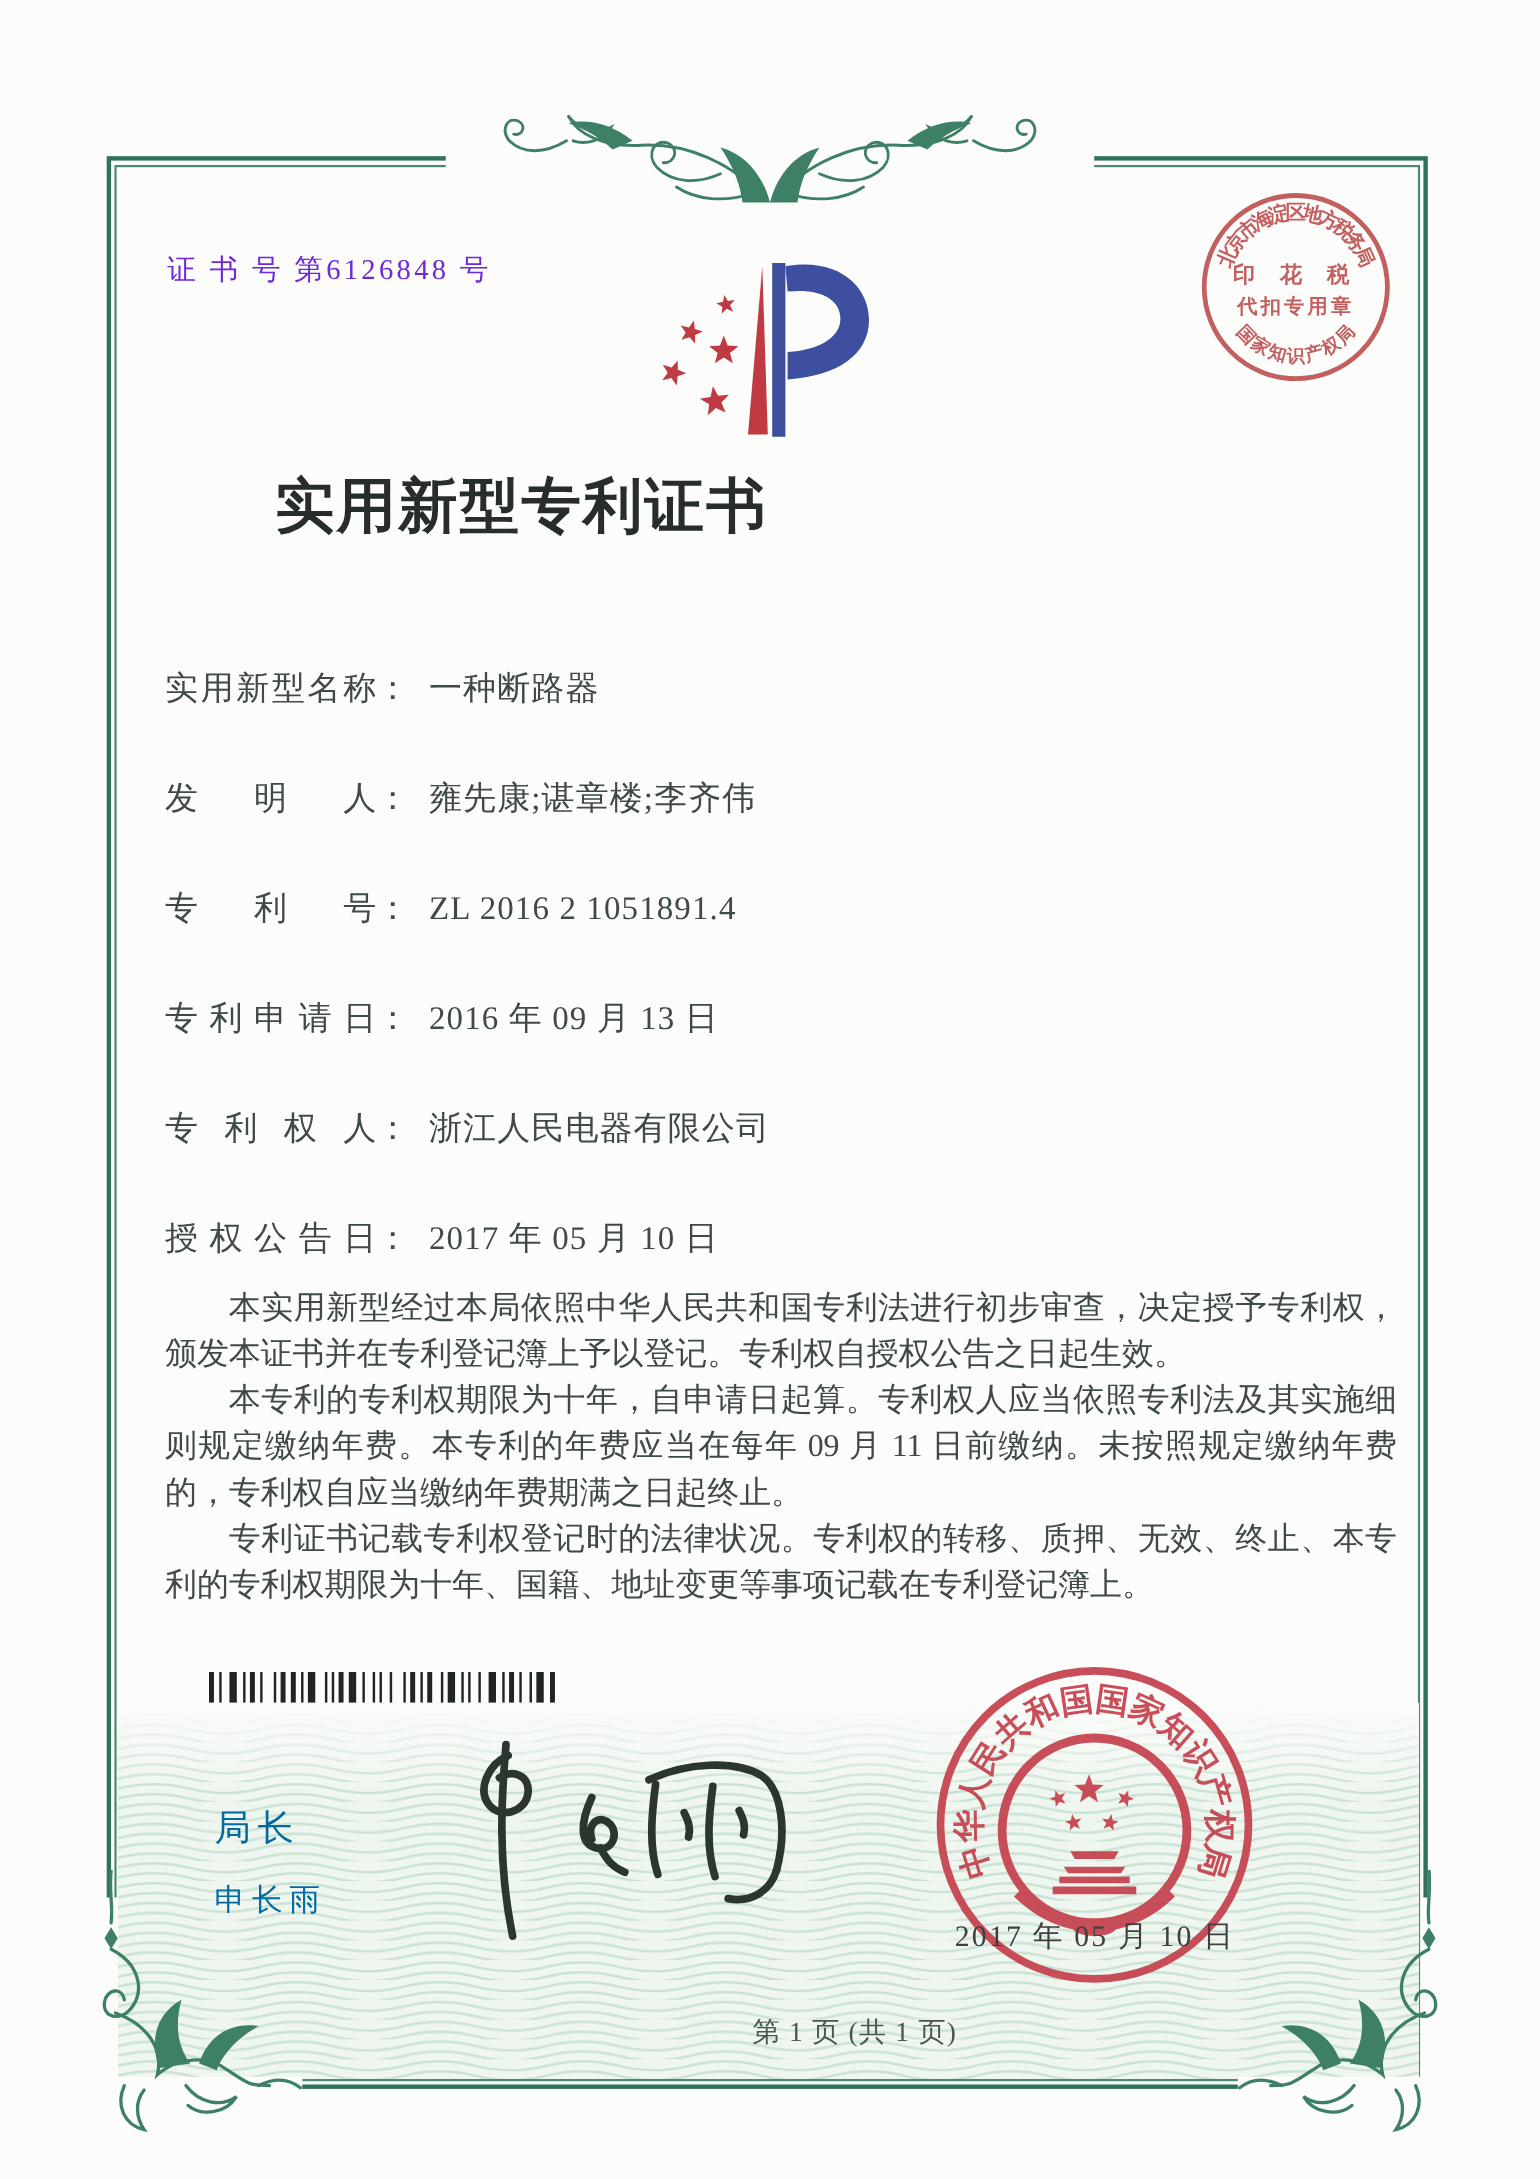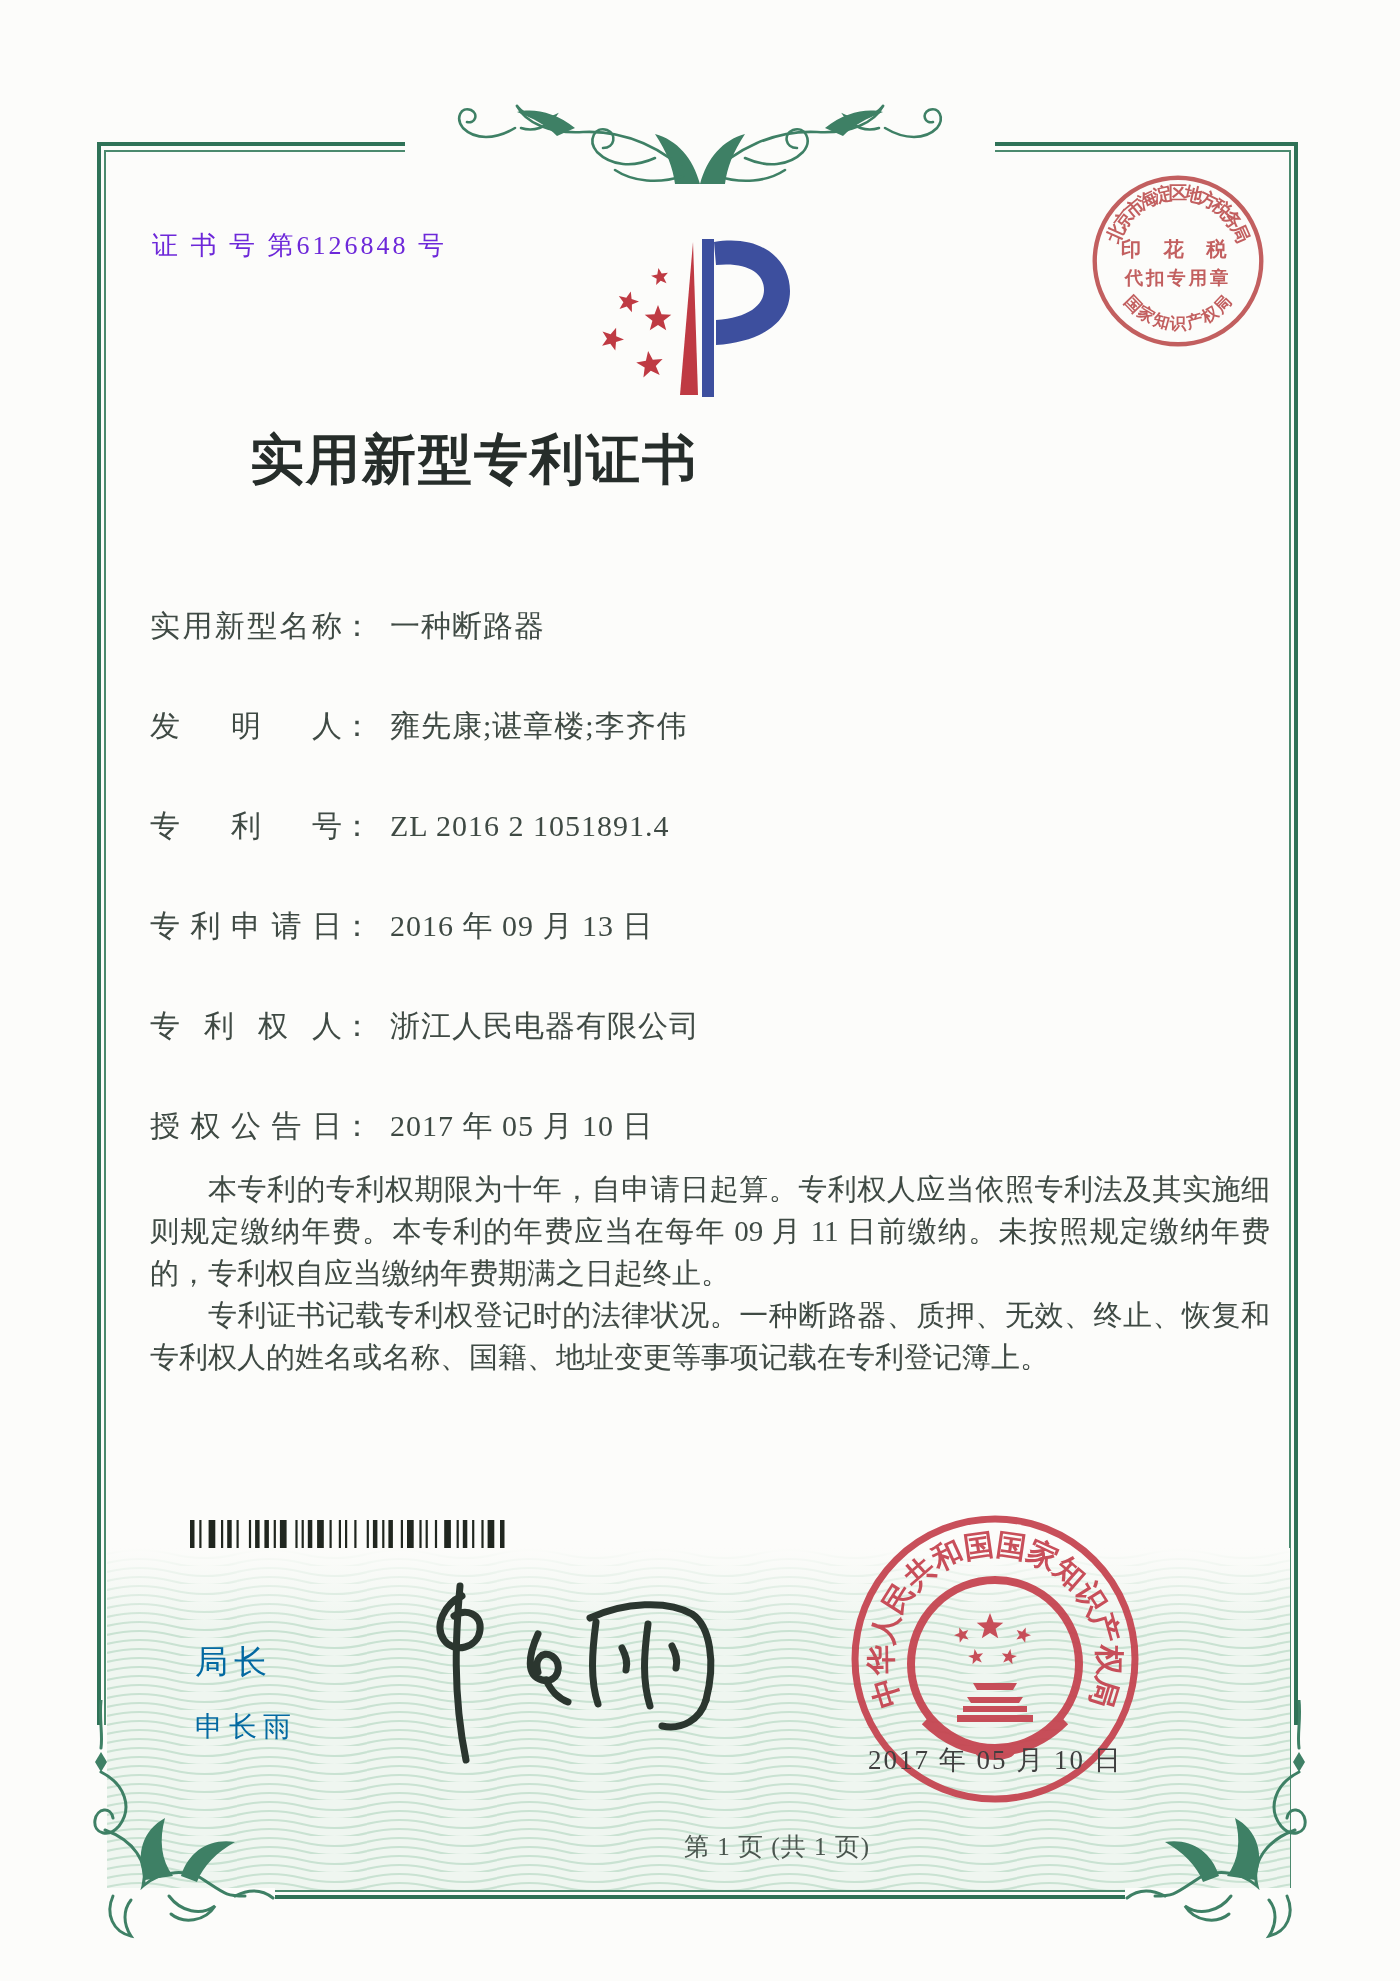--- a/index.html
+++ b/index.html
@@ -165,22 +165,23 @@
     </div>
     <div class="field-row">
       <span class="fl">专利权人</span><span class="fc">：</span><span class="fv">浙江人民电器有限公司</span>
     </div>
     <div class="field-row">
       <span class="fl">授权公告日</span><span class="fc">：</span><span class="fv">2017 年 05 月 10 日</span>
     </div>
   </div>
 
   <div class="body-text">
+    <p>本实用新型经过本局依照中华人民共和国专利法进行初步审查，决定授予专利权，颁发本证书并在专利登记簿上予以登记。专利权自授权公告之日起生效。</p>
     <p>本专利的专利权期限为十年，自申请日起算。专利权人应当依照专利法及其实施细则规定缴纳年费。本专利的年费应当在每年 09 月 11 日前缴纳。未按照规定缴纳年费的，专利权自应当缴纳年费期满之日起终止。</p>
-    <p>专利证书记载专利权登记时的法律状况。一种断路器、质押、无效、终止、恢复和专利权人的姓名或名称、国籍、地址变更等事项记载在专利登记簿上。</p>
+    <p>专利证书记载专利权登记时的法律状况。专利权的转移、质押、无效、终止、本专利的专利权期限为十年、国籍、地址变更等事项记载在专利登记簿上。</p>
   </div>
 
   <svg class="barcode" id="barcode-svg" viewBox="0 0 345 28" preserveAspectRatio="none">
       <rect x="0.0" y="0" width="4.5" height="28" fill="#20261f"></rect>
       <rect x="9.3" y="0" width="2.2" height="28" fill="#20261f"></rect>
       <rect x="18.6" y="0" width="6.7" height="28" fill="#20261f"></rect>
       <rect x="31.0" y="0" width="2.2" height="28" fill="#20261f"></rect>
       <rect x="37.2" y="0" width="4.5" height="28" fill="#20261f"></rect>
       <rect x="46.5" y="0" width="2.2" height="28" fill="#20261f"></rect>
       <rect x="58.9" y="0" width="2.2" height="28" fill="#20261f"></rect>

